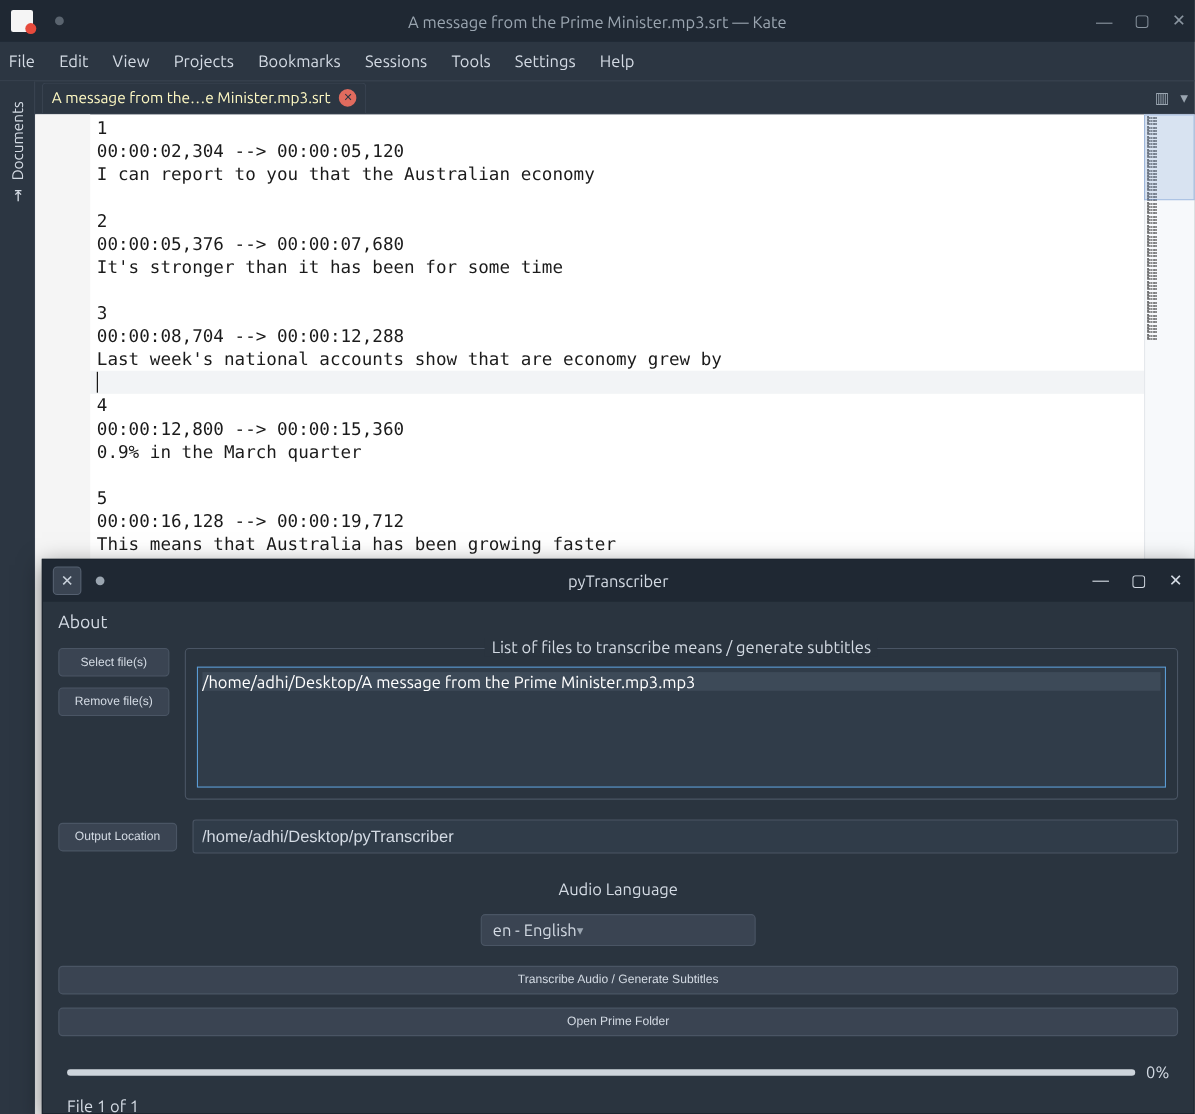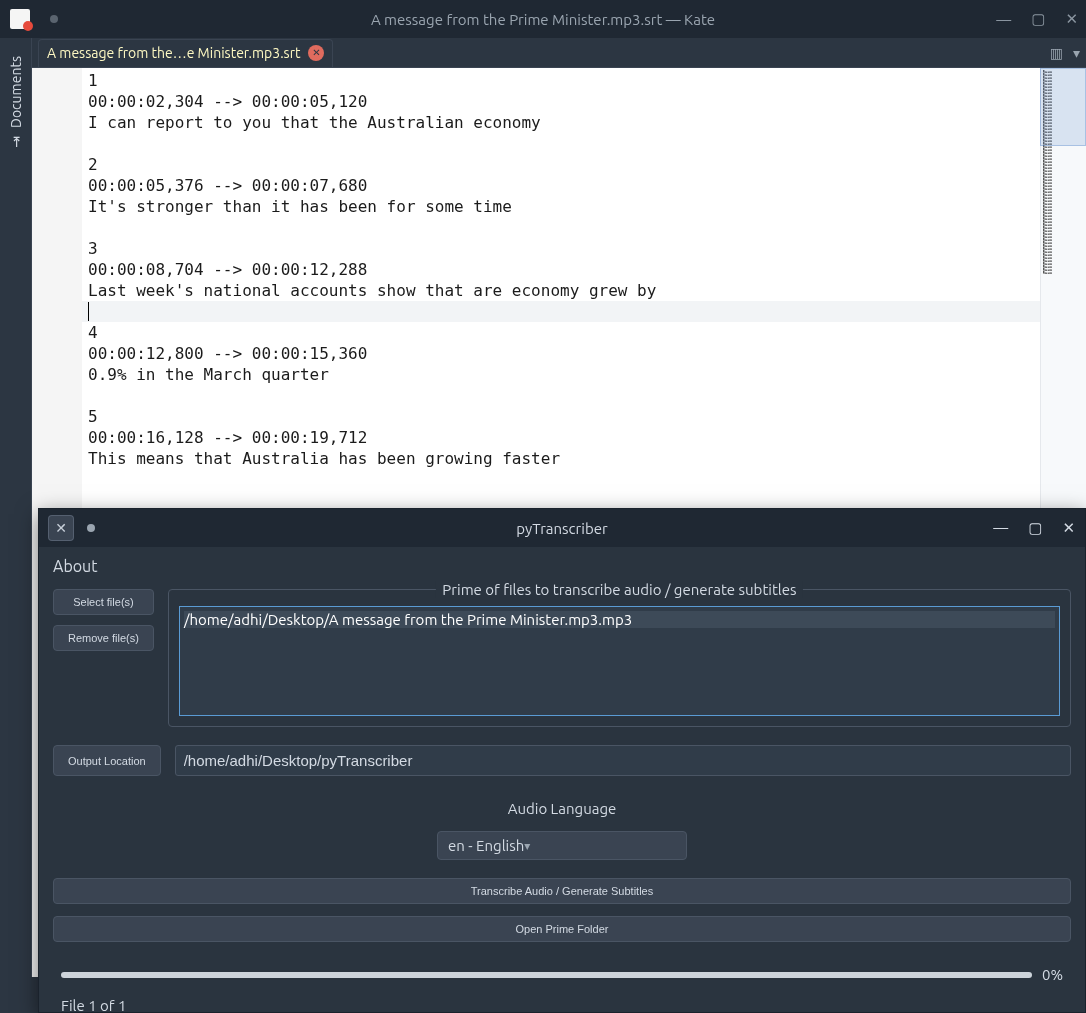--- a/index.html
+++ b/index.html
@@ -53,21 +53,21 @@
 
 .pt-row1 { display:flex; gap:14px; }
 .pt-left-btns { display:flex; flex-direction:column; gap:10px; }
 .pt-btn { background:#3a4452; border:1px solid #4a5564; color:#d3dae3; font-size:11px; padding:6px 14px; border-radius:4px; cursor:pointer; white-space:nowrap; }
 
 .pt-filegroup { flex:1; border:1px solid #4a5564; border-radius:4px; padding:0 10px 10px 10px; position:relative; }
 .pt-filegroup-title { position:relative; top:-10px; background:#2a343f; display:inline-block; padding:0 6px; left:50%; transform:translateX(-50%); font-size:15px; }
 .pt-filelist { border:1px solid #5a9bd4; background:#303c49; min-height:110px; padding:4px; font-size:15px; margin-top:-2px; }
 .pt-filelist div.selected { background:#3d4a58; color:#fff; }
 
-.pt-row2 { display:flex; gap:14px; margin-top:18px; }
+.pt-row2 { display:flex; gap:14px; margin-top:18px; align-items:center; }
 .pt-input { flex:1; background:#303c49; border:1px solid #4a5564; color:#d3dae3; font-size:15px; padding:6px 8px; border-radius:3px; }
 
 .pt-row3 { display:flex; justify-content:center; align-items:center; gap:14px; margin-top:24px;flex-direction:column; }
 .pt-label { font-size:15px; }
 .pt-select { background:#3a4452; border:1px solid #4a5564; color:#d3dae3; font-size:15px; padding:5px 10px; border-radius:4px; width:250px; display:flex; align-items:center; cursor:pointer; }
 .pt-select .chev { font-size:12px; color:#9aa5b0; }
 
 .pt-row4 { display:flex; justify-content:center; gap:12px; margin-top:18px;flex-direction:column; }
 
 .pt-progress-row { display:flex; align-items:center; gap:10px; margin-top:24px; padding:0 8px; }
@@ -84,20 +84,31 @@
     <div class="kate-icon"></div>
     <div class="kate-modified-dot"></div>
     <div class="kate-title">A message from the Prime Minister.mp3.srt — Kate</div>
     <div class="window-controls">
       <span>—</span>
       <span>▢</span>
       <span>✕</span>
     </div>
   </div>
 
+  <div class="menubar">
+    <span>File</span>
+    <span>Edit</span>
+    <span>View</span>
+    <span>Projects</span>
+    <span>Bookmarks</span>
+    <span>Sessions</span>
+    <span>Tools</span>
+    <span>Settings</span>
+    <span>Help</span>
+  </div>
 
   <div class="kate-body">
     <div class="sidebar">
       <span class="sidebar-label">Documents</span>
       <span class="sidebar-arrow">⇥</span>
     </div>
 
     <div class="editor-area">
       <div class="tabbar">
         <div class="tab">
@@ -225,21 +236,21 @@
 
   <div class="pt-content">
     <div class="pt-about">About</div>
 
     <div class="pt-row1">
       <div class="pt-left-btns">
         <button class="pt-btn">Select file(s)</button>
         <button class="pt-btn">Remove file(s)</button>
       </div>
       <div class="pt-filegroup">
-        <div class="pt-filegroup-title">Prime of files to transcribe audio / generate subtitles</div>
+        <div class="pt-filegroup-title">List of files to transcribe means / generate subtitles</div>
         <div class="pt-filelist">
           <div class="selected">/home/adhi/Desktop/A message from the Prime Minister.mp3.mp3 </div>
         </div>
       </div>
     </div>
 
     <div class="pt-row2">
       <button class="pt-btn">Output Location</button>
       <input class="pt-input" value="/home/adhi/Desktop/pyTranscriber" style="">
     </div>

